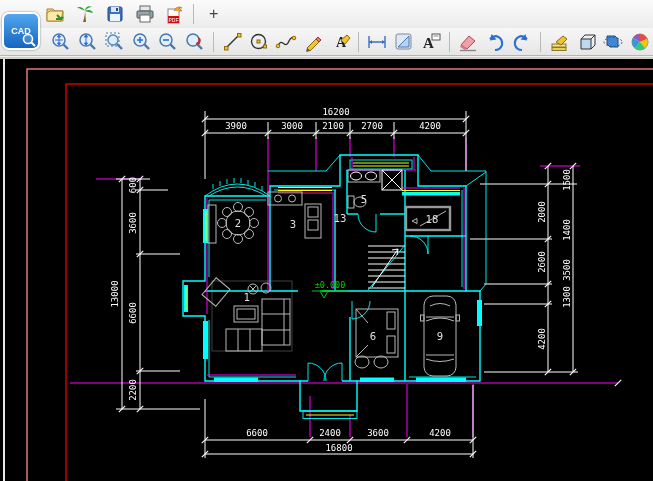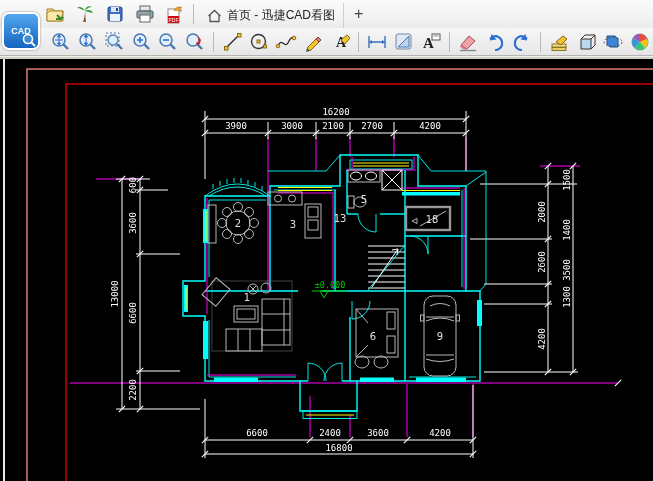--- a/index.html
+++ b/index.html
@@ -94,26 +94,20 @@
         <svg class="icon-svg" width="20" height="19" viewBox="0 0 20 19">
           <rect x="3" y="4" width="11" height="14" fill="#fff" stroke="#888"></rect>
           <rect x="3" y="11" width="11" height="7" fill="#cc1111"></rect>
           <text x="8.5" y="17" font-size="5" fill="#fff" text-anchor="middle" font-family="sans-serif">PDF</text>
           <path d="M9,6 C10,2 15,1 17,3 L14,3 L17,6 L14,6" fill="#f0a030" stroke="#b06a10" stroke-width=".6"></path>
         </svg>
       </div>
     </div>
     <div class="vsep"></div>
     <div class="tabs">
-      <div class="tab home">
-        <svg width="15" height="14" viewBox="0 0 15 14">
-          <path d="M1.5,7 L7.5,1.5 L13.5,7 M3,6 V12.5 H12 V6" stroke="#555" stroke-width="1.3" fill="none"></path>
-        </svg>
-        <span>首页 - 迅捷CAD看图</span>
-      </div>
       <div class="newtab">+</div>
     </div>
   </div>
 
   <div class="row2">
     <div class="btn">
       <svg class="icon-svg" width="22" height="22" viewBox="0 0 22 22">
         <circle cx="9" cy="9" r="6" stroke="#4878b0" stroke-width="1.5" fill="#e4eefb"></circle>
         <line x1="13.5" y1="13.5" x2="18" y2="18" stroke="#4878b0" stroke-width="2.4"></line>
         <path d="M9,5 v8 M5,9 h8 M9,4 l-1.5,2 h3 z M9,14 l-1.5,-2 h3 z" stroke="#2d6fd1" stroke-width="1" fill="#2d6fd1"></path>

